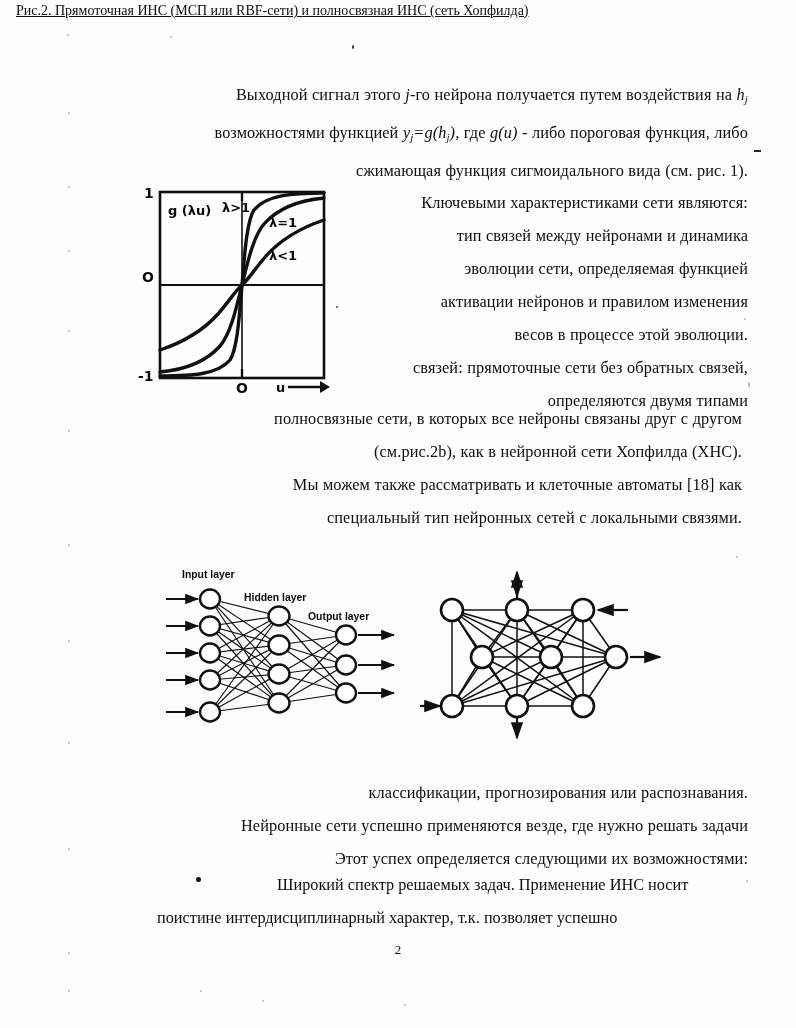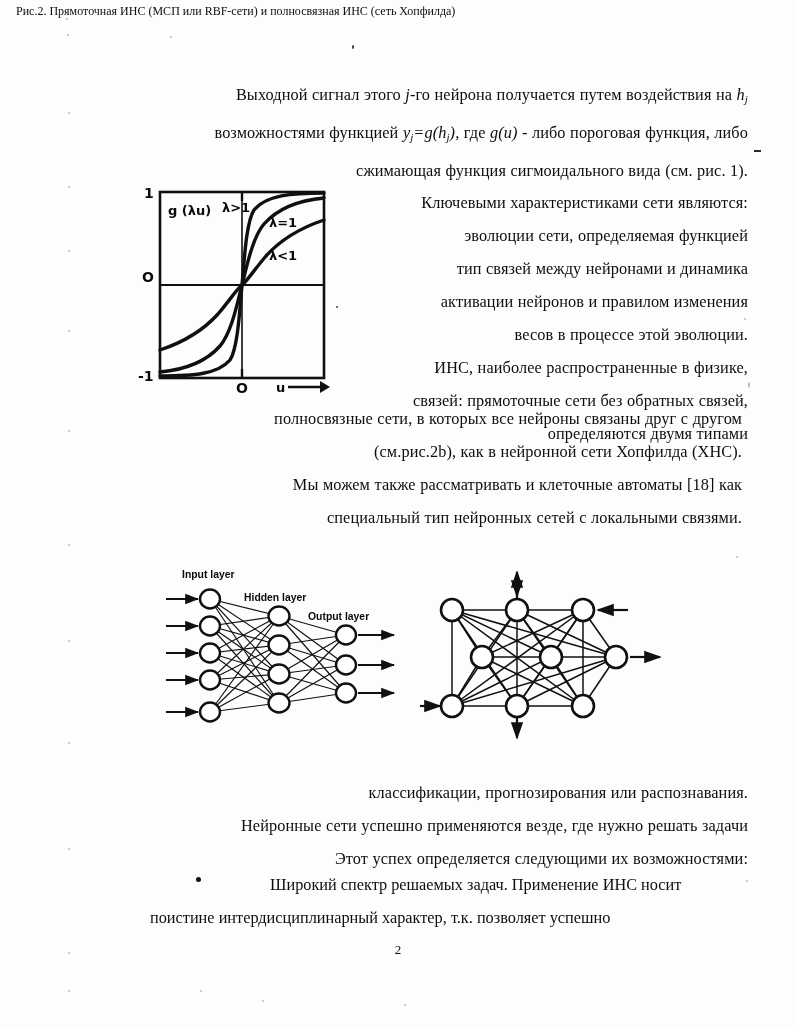--- a/index.html
+++ b/index.html
@@ -24,25 +24,25 @@
     word-spacing:.3px;
   }
   .ital{font-style:italic;}
   .sub{font-size:11px;vertical-align:-3px;font-style:italic;}
 
   #top-para{left:142px;top:78px;width:606px;}
   #top-para .l1{text-indent:14px;}
 
   #right-col{left:352px;top:186px;width:396px;}
   #mid-para{left:142px;top:402px;width:600px;}
-  #caption{left:142px;top:751px;width:606px;font-size:12px;line-height:22px;text-indent:16px;}
+  #caption{left:142px;top:751px;width:606px;font-size:14px;line-height:22px;text-indent:16px;text-decoration:underline;}
   #after-cap{left:142px;top:776px;width:606px;}
   #bullet-wrap{position:absolute;left:142px;top:868px;width:606px;}
   #bullet-wrap .bul{position:absolute;left:54px;top:9px;width:5px;height:5px;background:#101010;border-radius:50%;}
-  #bullet-wrap .btxt{margin-left:8px;font-size:16.3px;line-height:33px;}
+  #bullet-wrap .btxt{margin-left:15px;font-size:16.3px;line-height:33px;}
   #bullet-wrap .btxt .first{display:block;text-indent:120px;}
   #pageno{position:absolute;left:0;right:0;top:942px;text-align:center;font-size:13px;}
 
   
   #chart{position:absolute;left:138px;top:182px;width:198px;height:212px;}
   #chart svg{display:block;}
 
   
   #nn-left{position:absolute;left:160px;top:562px;width:250px;height:180px;}
   #nn-right{position:absolute;left:420px;top:562px;width:250px;height:182px;}
@@ -118,25 +118,24 @@
       <text class="axlabel" x="30" y="33">g (λu)</text>
 
       <text class="axlabel" x="84" y="30">λ&gt;1</text>
       <text class="axlabel" x="131" y="45">λ=1</text>
       <text class="axlabel" x="131" y="78">λ&lt;1</text>
     </svg>
   </div>
 
   <div class="para" id="right-col">
     <div>Ключевыми характеристиками сети являются:</div>
+    <div>тип связей между нейронами и динамика</div>
     <div>эволюции сети, определяемая функцией</div>
-    <div>тип связей между нейронами и динамика</div>
     <div>активации нейронов и правилом изменения</div>
     <div>весов в процессе этой эволюции.</div>
-    <div>ИНС, наиболее распространенные в физике,</div>
     <div>связей: прямоточные сети без обратных связей,</div>
     <div>определяются двумя типами</div>
   </div>
 
   <div class="para" id="mid-para">
     <div>полносвязные сети, в которых все нейроны связаны друг с другом</div>
     <div>(см.рис.2b), как в нейронной сети Хопфилда (ХНС).</div>
     <div>Мы можем также рассматривать и клеточные автоматы [18] как</div>
     <div>специальный тип нейронных сетей с локальными связями.</div>
   </div>

